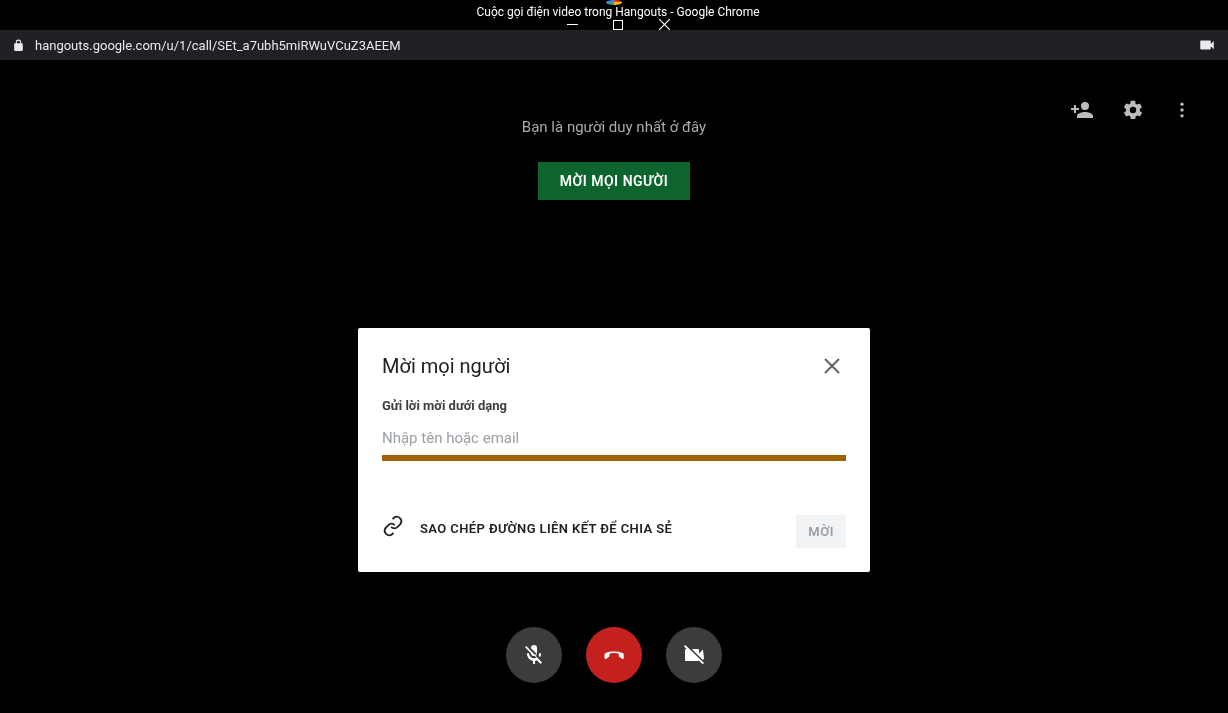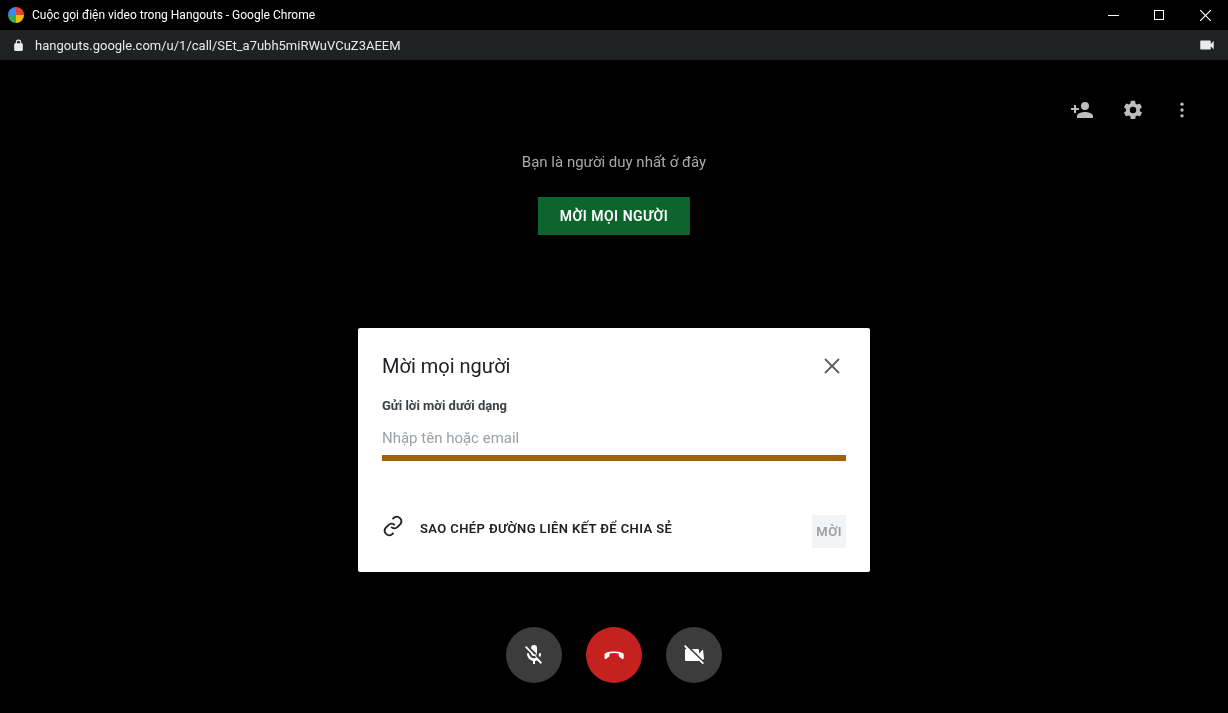--- a/index.html
+++ b/index.html
@@ -1,19 +1,19 @@
 <!DOCTYPE html>
 <html><head>
   <meta charset="utf-8">
   <style>
     * { margin: 0; padding: 0; box-sizing: border-box; font-family: -apple-system, BlinkMacSystemFont, "Segoe UI", Roboto, Arial, sans-serif; }
     body { width: 1228px; height: 713px; overflow: hidden; background: #000; }
 
     
-    .titlebar { height: 30px; background: #000; display: flex; align-items: center; color: #fff; font-size: 12px; padding-left: 8px; }
+    .titlebar { height: 30px; background: #000; display: flex; align-items: center; color: #fff; font-size: 12px; padding-left: 8px; flex-direction: column; }
     .titlebar .favicon { width: 16px; height: 16px; border-radius: 50%; background: conic-gradient(#ea4335 0 90deg,#fbbc05 90deg 180deg,#34a853 180deg 270deg,#4285f4 270deg 360deg); margin-right: 8px; }
     .titlebar .title { flex: 1; }
     .winbtns { display: flex; height: 100%; }
     .winbtn { width: 46px; display: flex; align-items: center; justify-content: center; color: #fff; }
     .winbtn svg { stroke: #fff; }
 
     
     .addrbar { height: 30px; background: #202124; display: flex; align-items: center; padding: 0 12px; color: #e8eaed; font-size: 13px; }
     .lock-icon { color: #e8eaed; margin-right: 10px; display:flex; align-items:center; }
     .url { flex: 1; color: #e8eaed; }
@@ -21,38 +21,38 @@
 
     
     .app { position: relative; height: 653px; background: #000; }
 
     
     .top-right { position: absolute; top: 38px; right: 36px; display: flex; gap: 28px; align-items: center; }
     .top-right .ico { color: #bdbdbd; cursor: pointer; display:flex; }
     .top-right .ico svg { fill: #bdbdbd; }
 
     
-    .banner { position: absolute; top: 58px; left: 0; right: 0; text-align: center; margin-top: 35px; }
+    .banner { position: absolute; top: 58px; left: 0; right: 0; text-align: center; }
     .banner-text { color: #aaa; font-size: 15px; }
     .invite-top-btn { display: inline-block; margin-top: 26px; background: #0d652d; color: #fff; font-weight: 600; font-size: 14px; letter-spacing: .5px; padding: 11px 22px; border: none; cursor: pointer; }
 
     
     .modal { position: absolute; left: 50%; top: 268px; transform: translateX(-50%); width: 512px; background: #fff; border-radius: 2px; box-shadow: 0 10px 40px rgba(0,0,0,.5); padding: 24px; }
     .modal-head { display: flex; align-items: center; justify-content: space-between; margin-bottom: 18px; }
     .modal-title { font-size: 20px; color: #202124; }
     .close-x { color: #5f6368; cursor: pointer; padding: 4px; display:flex; }
     .close-x svg { stroke: #5f6368; }
     .subhead { font-size: 13px; font-weight: 700; color: #3c4043; margin-bottom: 10px; }
     .invite-input { width: 100%; border: none; border-bottom: 6px solid #a16207; font-size: 15px; padding: 6px 0 8px; outline: none; color: #202124; }
     .invite-input::placeholder { color: #9aa0a6; }
     .modal-foot { display: flex; align-items: flex-start; justify-content: space-between; margin-top: 54px; }
     .copy-link { display: flex; align-items: center; gap: 16px; cursor: pointer; }
     .copy-link .link-ico svg { stroke: #202124; }
     .copy-link-label { font-size: 13px; letter-spacing: .4px; font-weight: 600; color: #202124; }
-    .send-btn { background: #f1f3f4; color: #9aa0a6; border: none; padding: 9px 4px; font-size: 13px; font-weight: 600; letter-spacing: .5px; cursor: default; }
+    .send-btn { background: #f1f3f4; color: #9aa0a6; border: none; padding: 9px 12px; font-size: 13px; font-weight: 600; letter-spacing: .5px; cursor: default; }
 
     
     .controls { position: absolute; bottom: 30px; left: 0; right: 0; display: flex; justify-content: center; gap: 24px; }
     .ctrl { width: 56px; height: 56px; border-radius: 50%; display: flex; align-items: center; justify-content: center; cursor: pointer; }
     .ctrl.gray { background: #3c3c3c; }
     .ctrl.red { background: #c5221f; }
     .ctrl svg { fill: #fff; }
   </style>
 </head>
 <body>

